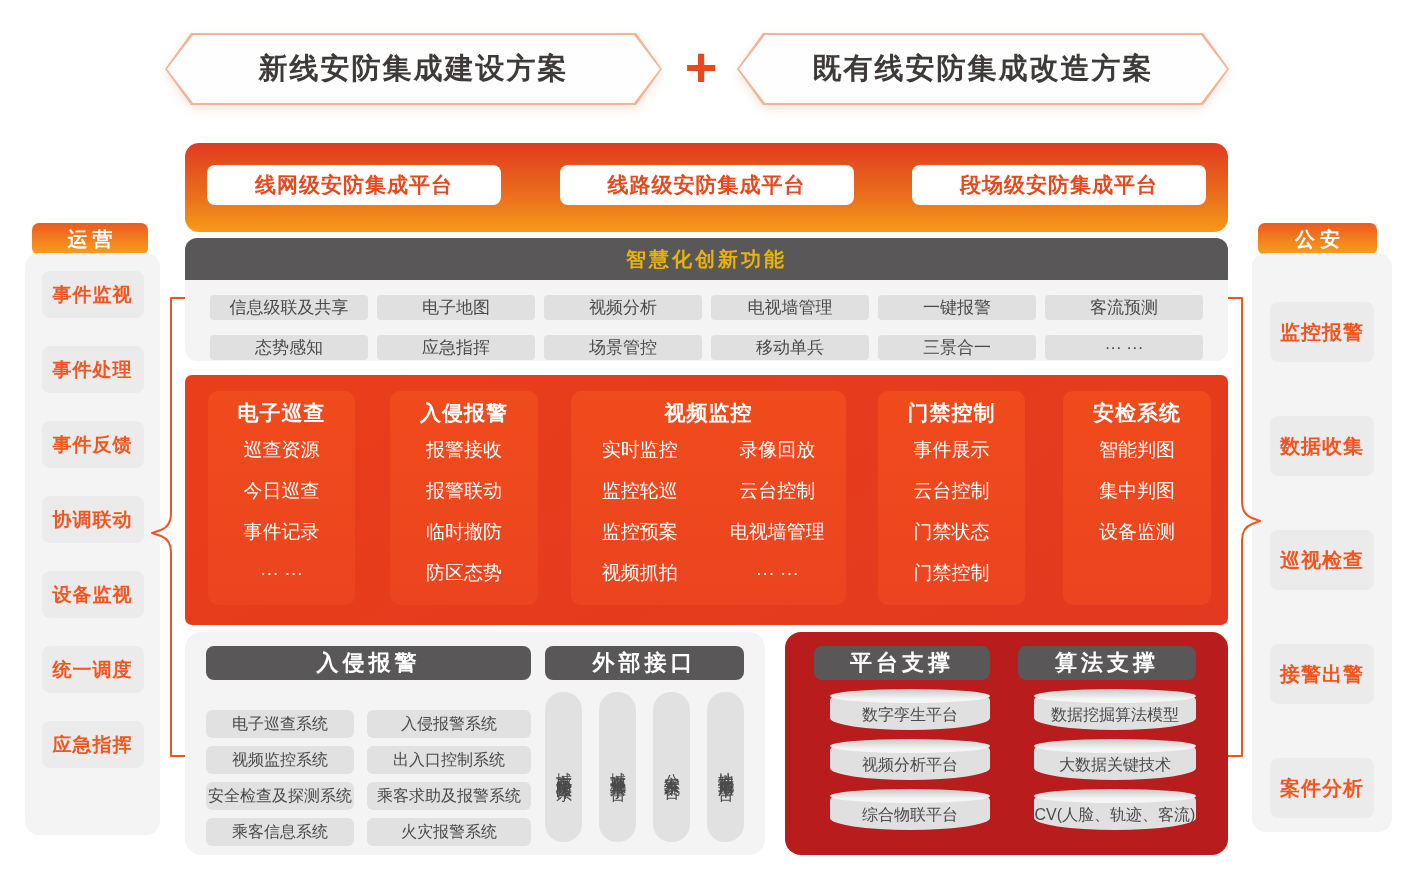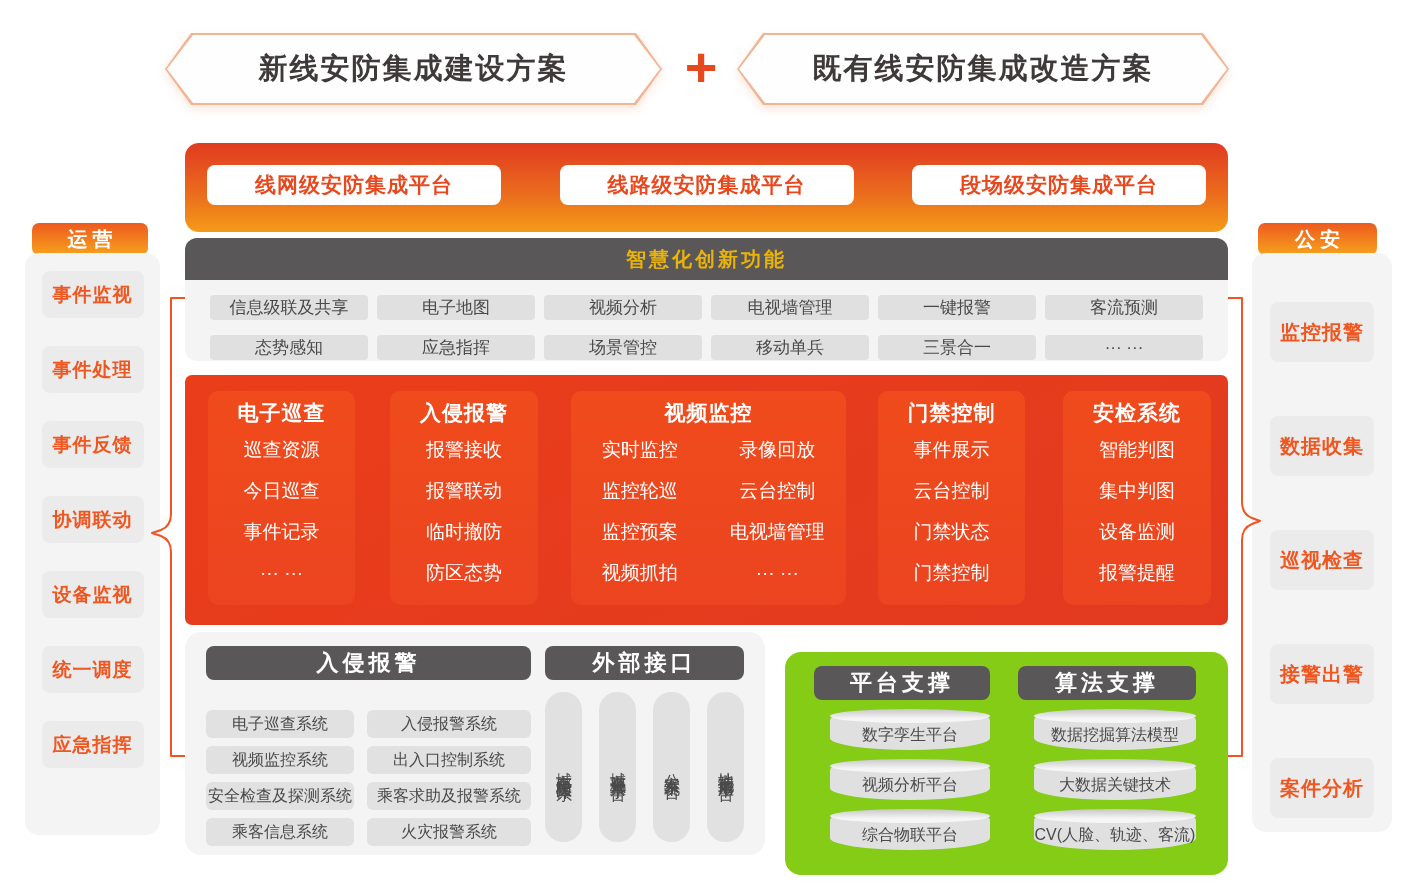--- a/index.html
+++ b/index.html
@@ -42,21 +42,21 @@
   .core-col-2 { left:205px; width:148px; }
   .core-col-3 { left:386px; width:275px; }
   .core-col-4 { left:693px; width:147px; }
   .core-col-5 { left:878px; width:148px; }
   .core-title { height:30px; line-height:28px; text-align:center; font-size:21px; font-weight:700; letter-spacing:1px; }
   .core-item  { height:41px; line-height:41px; text-align:center; font-size:19px; }
   .core-grid  { display:grid; grid-template-columns:1fr 1fr; }
 
   
   .bl-card { position:absolute; left:185px; top:632px; width:580px; height:223px; border-radius:16px; background:#f4f4f5; }
-  .br-card { position:absolute; left:785px; top:652px; width:443px; height:223px; border-radius:16px; background:#84cc16; }
+  .br-card { position:absolute; left:785px; top:632px; width:443px; height:223px; border-radius:16px; background:#b91c1c; }
   .group { position:absolute; top:14px; }
   .group-header { height:34px; background:#595757; border-radius:8px; color:#fff; font-size:22px; font-weight:700;
                   letter-spacing:4px; display:flex; align-items:center; justify-content:center; }
   .group-subsystems { left:21px; width:325px; }
   .subs-grid { margin-top:30px; display:grid; grid-template-columns:148px 164px; gap:8px 13px; }
   .subs-item { height:28px; background:#e1e1e2; border-radius:6px; display:flex; align-items:center; justify-content:center;
                font-size:16px; color:#4a4a4a; white-space:nowrap; }
   .group-external { left:360px; width:199px; }
   .ext-pills { margin-top:12px; display:flex; justify-content:space-between; }
   .ext-pill { width:37px; height:150px; background:#e1e1e2; border-radius:18px; display:flex; align-items:center;
@@ -160,21 +160,20 @@
       <div class="core-item">事件展示</div>
       <div class="core-item">云台控制</div>
       <div class="core-item">门禁状态</div>
       <div class="core-item">门禁控制</div>
     </div>
     <div class="core-col core-col-5">
       <div class="core-title">安检系统</div>
       <div class="core-item">智能判图</div>
       <div class="core-item">集中判图</div>
       <div class="core-item">设备监测</div>
-      <div class="core-item">报警提醒</div>
     </div>
   </div>
 
   <div class="bl-card">
     <div class="group group-subsystems">
       <div class="group-header">入侵报警</div>
       <div class="subs-grid">
         <div class="subs-item">电子巡查系统</div>
         <div class="subs-item">入侵报警系统</div>
         <div class="subs-item">视频监控系统</div>

